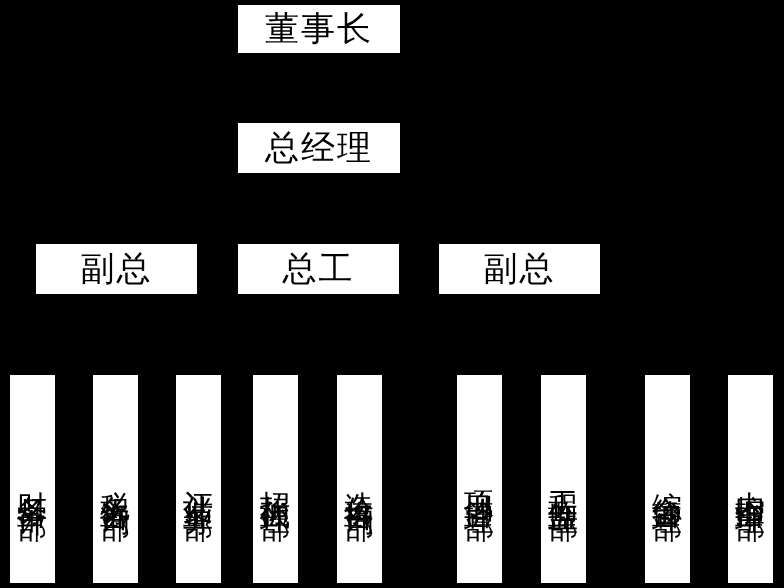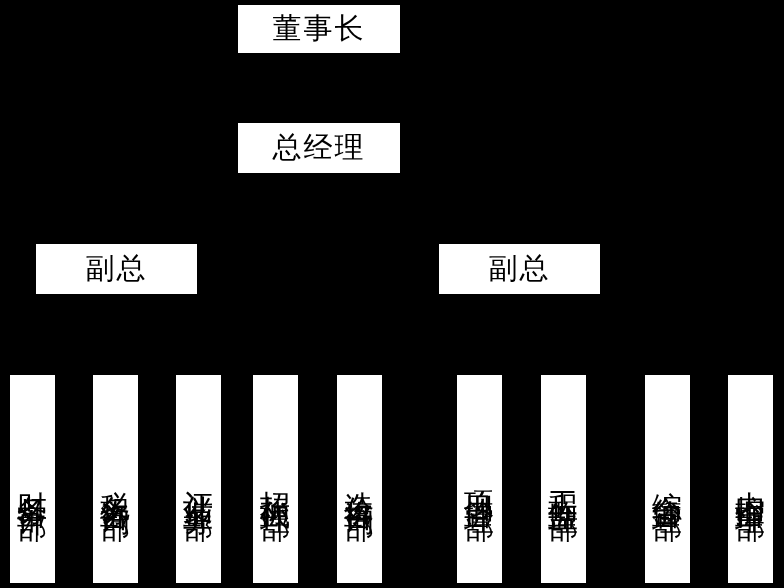--- a/index.html
+++ b/index.html
@@ -15,21 +15,21 @@
     overflow: hidden;
     font-family: "Liberation Sans", sans-serif;
   }
   .node {
     position: absolute;
     background: #ffffff;
     color: #000000;
     display: flex;
     align-items: center;
     justify-content: center;
-    font-size: 29px;
+    font-size: 34px;
     letter-spacing: 2px;
     white-space: nowrap;
     box-sizing: border-box;
   }
   .node.v {
     writing-mode: vertical-rl;
     text-orientation: upright;
     font-size: 30px;
     letter-spacing: 5px;
     line-height: 45px;
@@ -58,20 +58,21 @@
 <body>
 
 <div id="canvas">
 
   <div class="node" id="node-chairman">董事长</div>
 
   <div class="node" id="node-general-manager">总经理</div>
 
   <div class="node" id="node-deputy-gm-left">副总</div>
 
+  <div class="node" id="node-chief-engineer">总工</div>
 
   <div class="node" id="node-deputy-gm-right">副总</div>
 
   <div class="node v dept" id="dept-0">财务审计部</div>
 
   <div class="node v dept" id="dept-1">税务咨询部</div>
 
   <div class="node v dept" id="dept-2">评估业务部</div>
 
   <div class="node v dept" id="dept-3">招标代理部</div>

